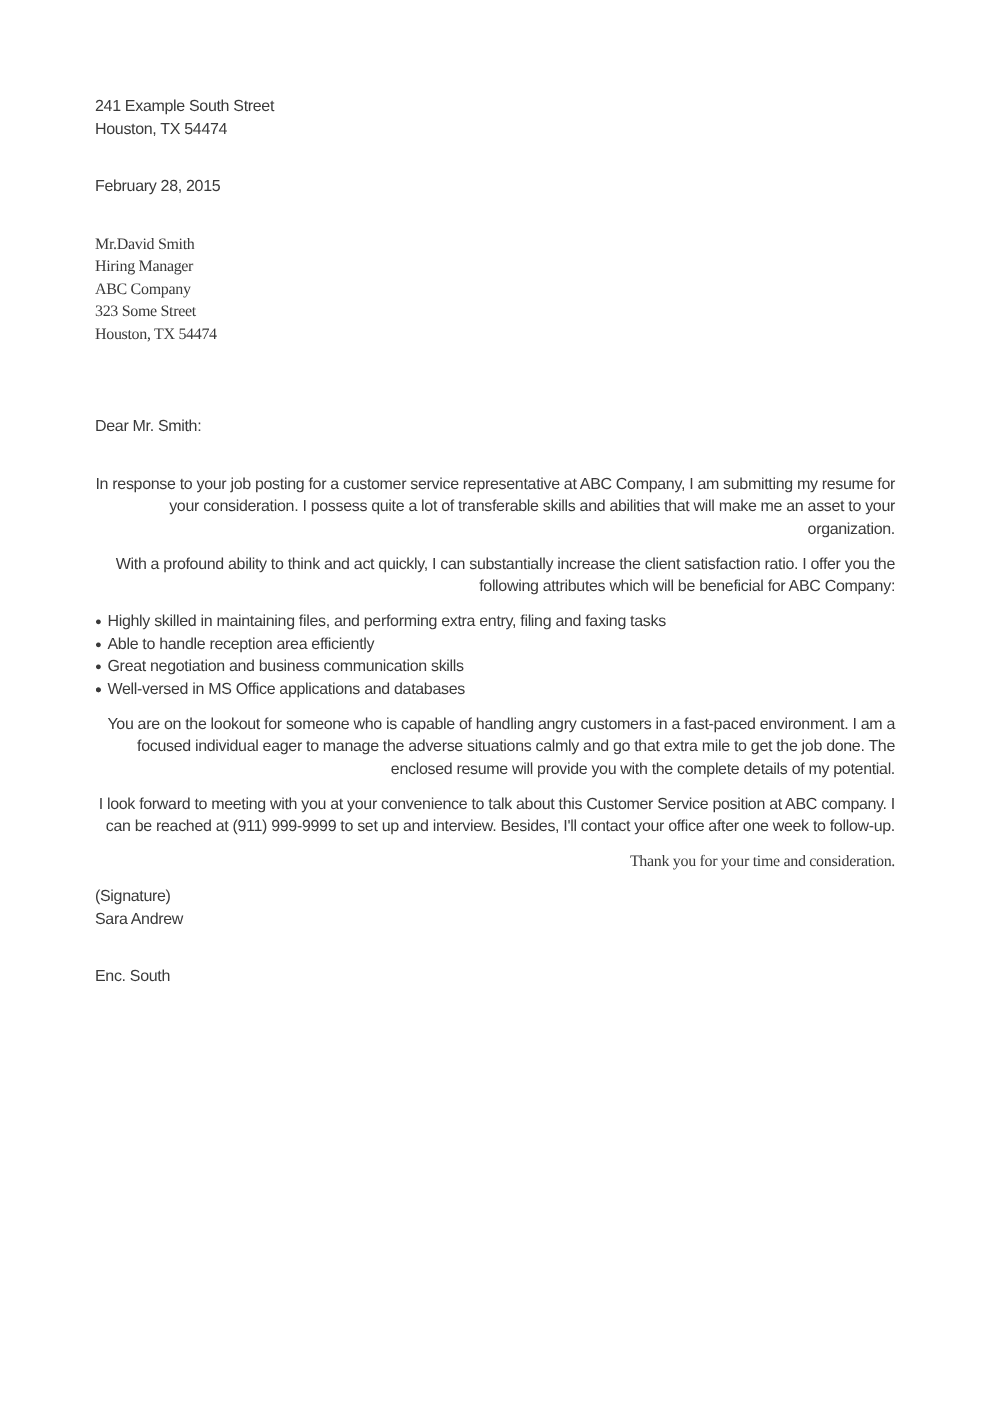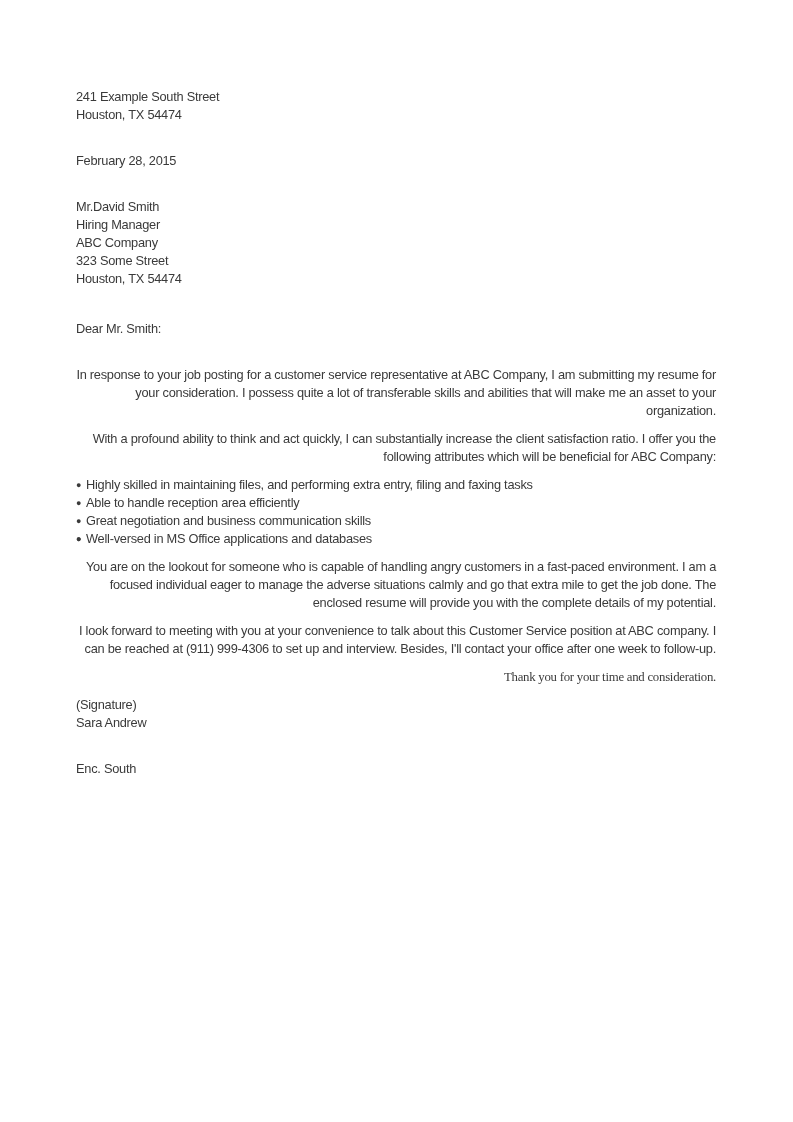--- a/index.html
+++ b/index.html
@@ -20,38 +20,38 @@
     left: 0;
     top: 0;
     width: 793px;
     height: 1122px;
     background: #ffffff;
     box-sizing: border-box;
   }
   .letter {
     position: absolute;
     left: 76px;
-    top: 88px;
+    top: 76px;
     width: 640px;
     font-size: 12.8px;
     line-height: 18px;
     letter-spacing: -0.02em;
   }
   .block {
     margin: 0;
     padding: 0;
   }
   .line {
     display: block;
     white-space: pre-wrap;
   }
   
   .gap-sender      { margin-bottom: 28px; }
   .gap-date        { margin-bottom: 28px; }
-  .gap-recipient   { margin-bottom: 32px; }
+  .gap-recipient   { margin-bottom: 56px; font-family: Liberation Serif, serif; }
   .gap-salutation  { margin-bottom: 28px; }
   .gap-closing-pre { margin-bottom: 56px; font-family: Liberation Serif, serif; }
   .gap-signoff     { margin-bottom: 28px; }
   .gap-sigblock    { margin-bottom: 28px; }
 
   p.para {
     margin: 0 0 10px 0;
     text-align: right;
   }
   ul.bullets {
@@ -107,21 +107,21 @@
 
     <ul class="bullets">
       <li><span class="dot">●</span><span>Highly skilled in maintaining files, and performing extra entry, filing and faxing tasks</span></li>
       <li><span class="dot">●</span><span>Able to handle reception area efficiently</span></li>
       <li><span class="dot">●</span><span>Great negotiation and business communication skills</span></li>
       <li><span class="dot">●</span></li>
       <li><span class="dot">●</span><span>Well-versed in MS Office applications and databases</span></li>
     </ul>
 
     <p class="para">You are on the lookout for someone who is capable of handling angry customers in a fast-paced environment. I am a focused individual eager to manage the adverse situations calmly and go that extra mile to get the job done. The enclosed resume will provide you with the complete details of my potential.</p>
-    <p class="para">I look forward to meeting with you at your convenience to talk about this Customer Service position at ABC company. I can be reached at (911) 999-4306 to set up and interview. Besides, I'll contact your office after one week to follow-up.</p>
+    <p class="para">I look forward to meeting with you at your convenience to talk about this Customer Service position at ABC company. I can be reached at (911) 999-9999 to set up and interview. Besides, I'll contact your office after one week to follow-up.</p>
     <p class="para gap-closing-pre">Thank you for your time and consideration.</p>
 
 
     <div class="block gap-sigblock">
       <span class="line">(Signature)</span>
       <span class="line">Sara Andrew</span>
     </div>
 
     <div class="block">
       <span class="line">Enc. South</span>

